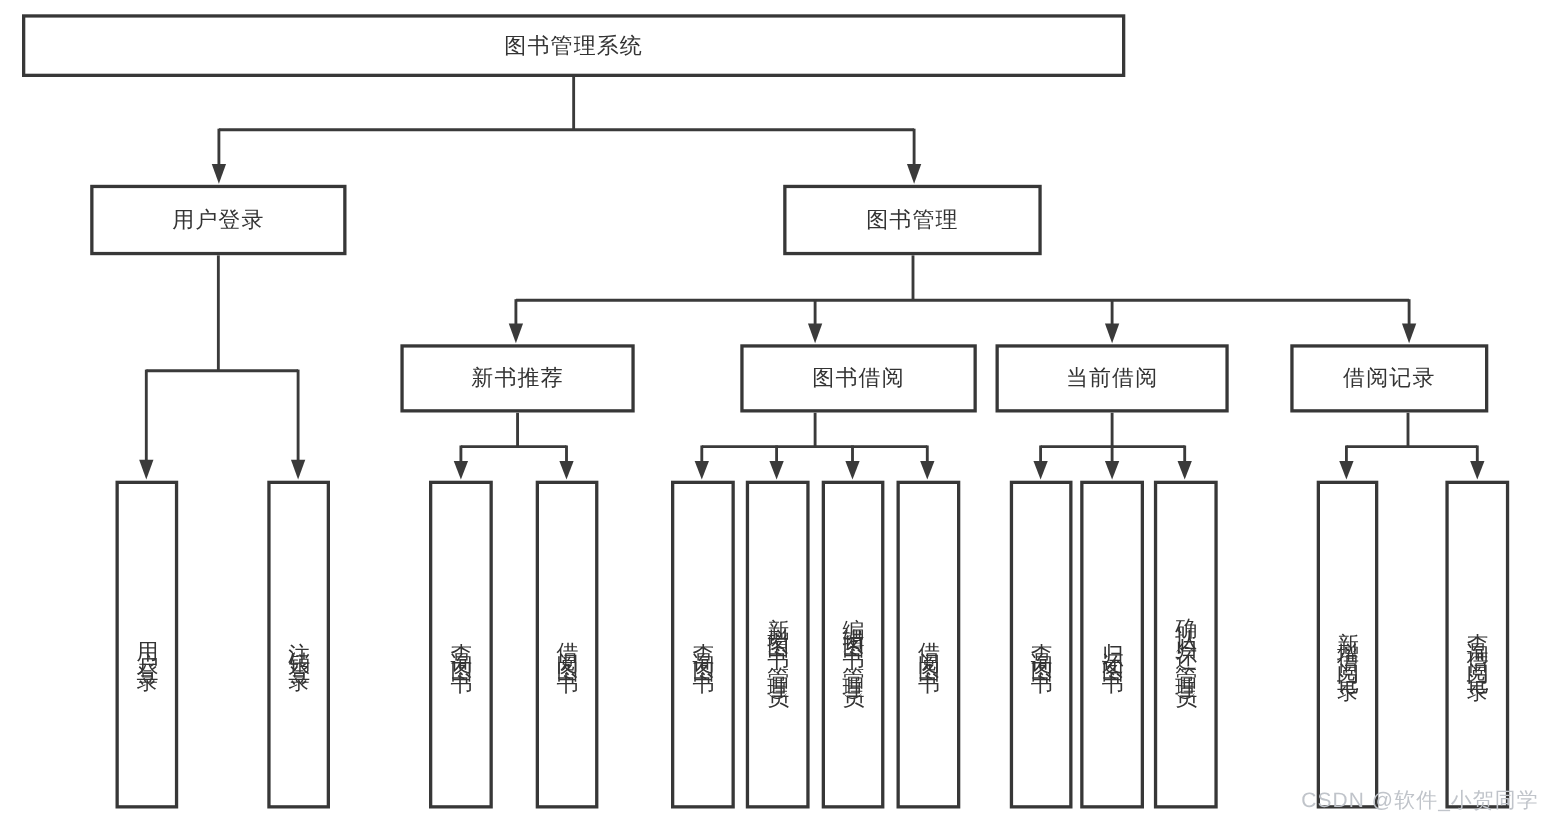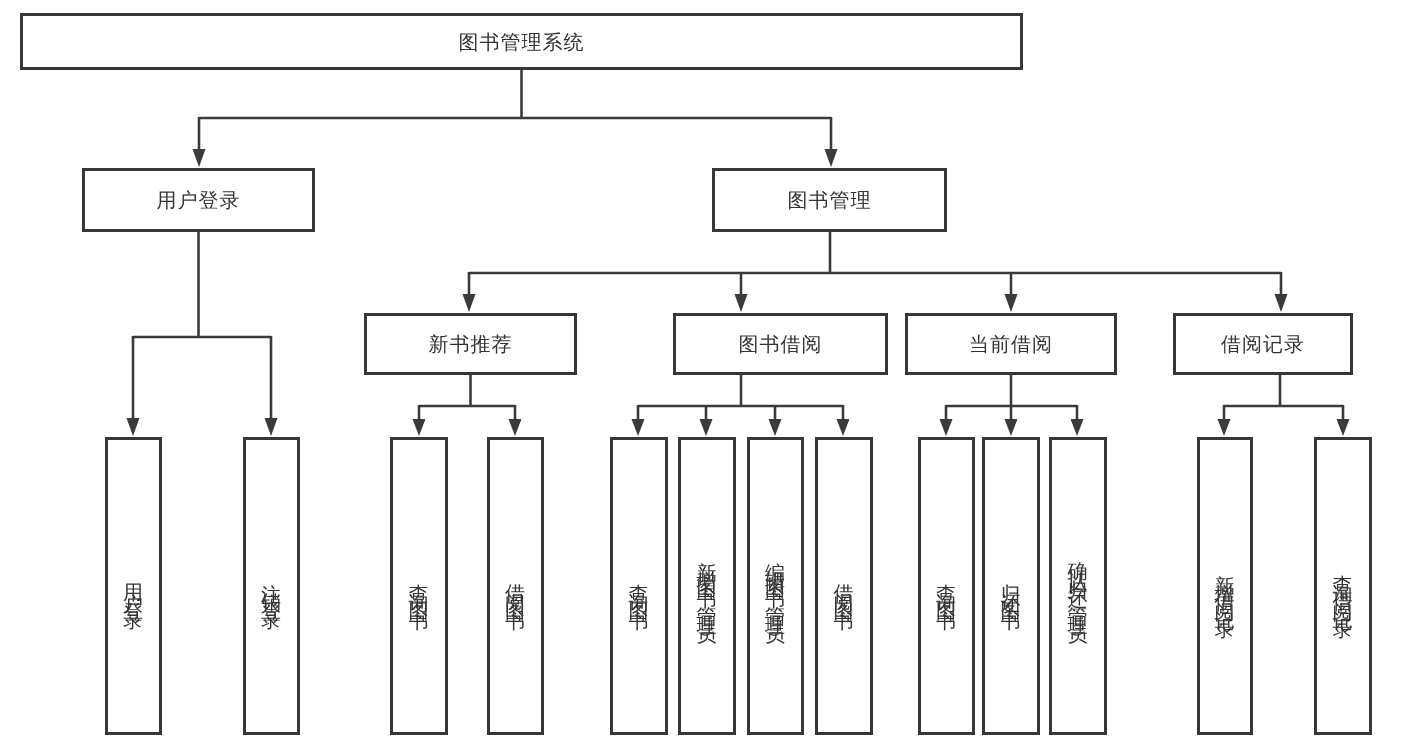--- a/index.html
+++ b/index.html
@@ -140,14 +140,15 @@
   <div class="node vert" style="left:747px;top:437px;width:57px;height:298px;">编辑图书（管理员）</div>
   <div class="node vert" style="left:815px;top:437px;width:58px;height:298px;">借阅图书</div>
 
   <div class="node vert" style="left:918px;top:437px;width:57px;height:298px;">查询图书</div>
   <div class="node vert" style="left:982px;top:437px;width:58px;height:298px;">归还图书</div>
   <div class="node vert" style="left:1049px;top:437px;width:58px;height:298px;">确认归还（管理员）</div>
 
   <div class="node vert" style="left:1197px;top:437px;width:56px;height:298px;">新增借阅记录</div>
   <div class="node vert" style="left:1314px;top:437px;width:58px;height:298px;">查询借阅记录</div>
 
+  <div class="watermark">CSDN @软件_小贺同学</div>
 
 </div>
 
 </body></html>

